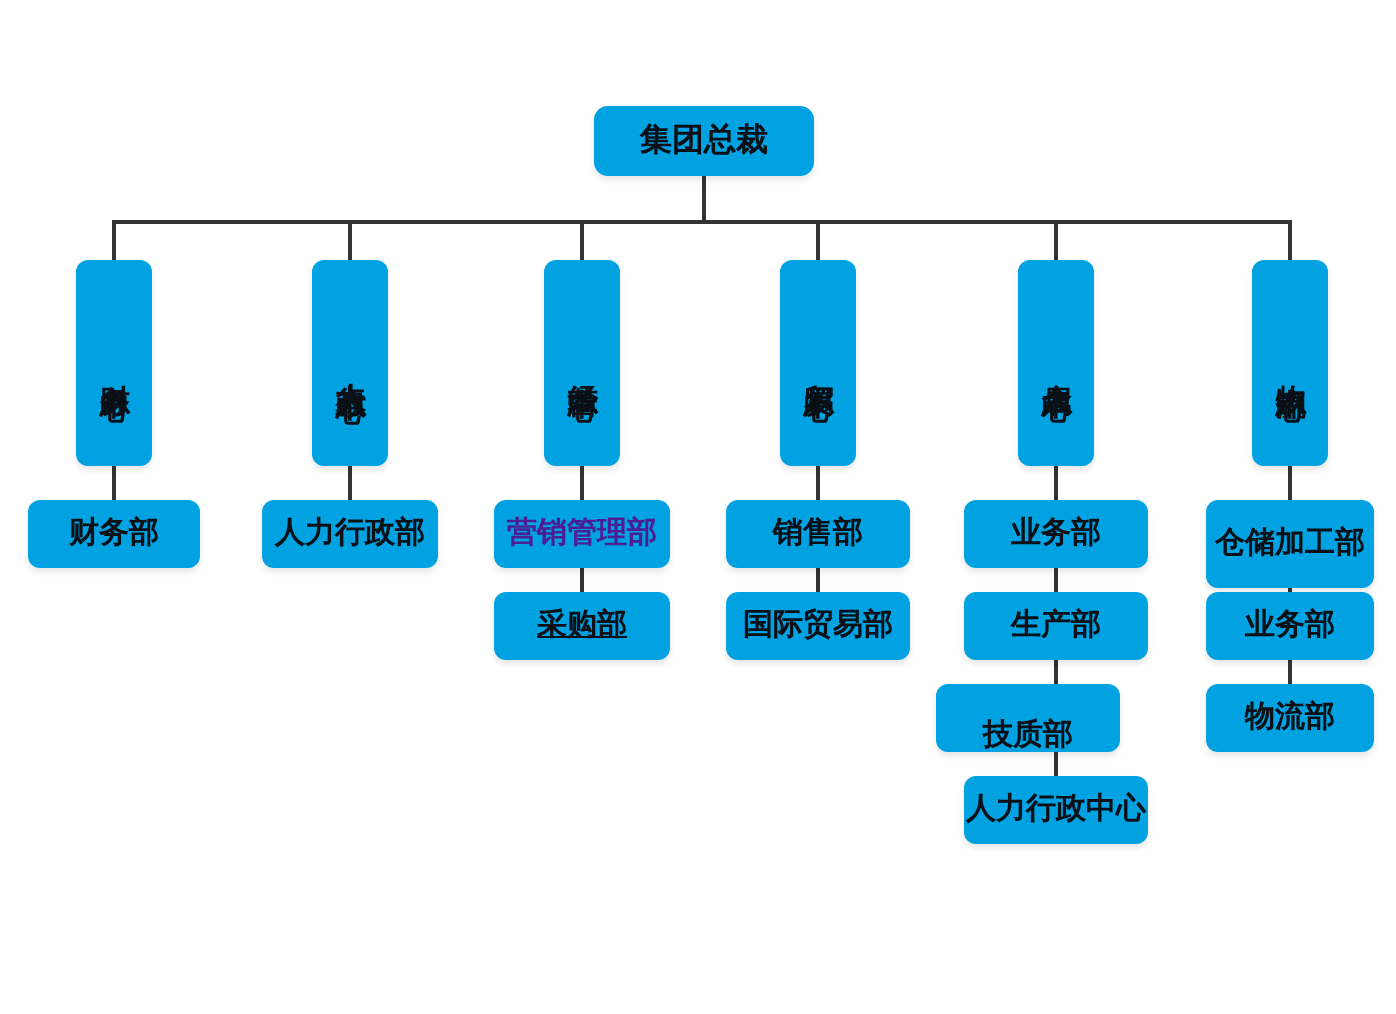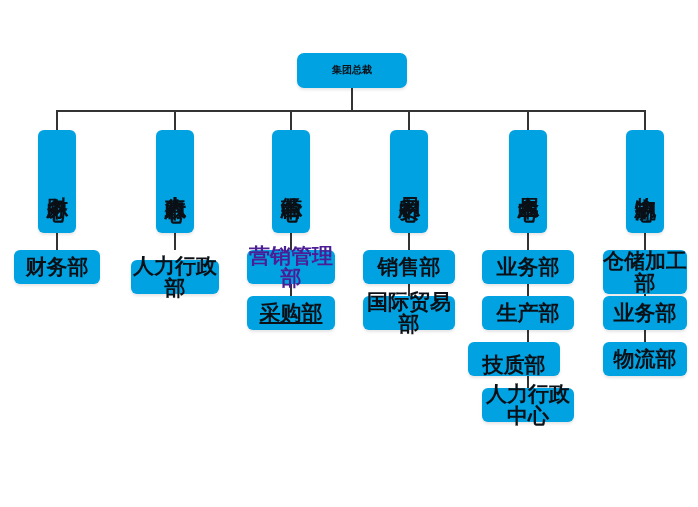--- a/index.html
+++ b/index.html
@@ -18,27 +18,27 @@
   .node {
     position: absolute;
     box-sizing: border-box;
     background: #00a2e2;
     border-radius: 6px;
     display: flex;
     align-items: center;
     justify-content: center;
     color: #0a1016;
     font-weight: 600;
-    font-size: 21px;
+    font-size: 15px;
     line-height: 1.05;
     text-align: center;
     box-shadow: 0 2px 3px rgba(0,0,0,0.10);
   }
   .node.root {
-    font-size: 10px;
+    font-size: 16px;
     border-radius: 7px;
   }
   .node .v-text {
     writing-mode: vertical-rl;
     text-orientation: upright;
     letter-spacing: 1px;
     line-height: 1;
   }
   .line {
     position: absolute;
@@ -75,21 +75,21 @@
     </div>
     <div class="node" style="left: 38px; top: 130px; width: 38px; height: 103px; background: rgb(0, 162, 226); color: rgb(10, 16, 22);">
       <span class="v-text">财务中心</span>
     </div>
     <div class="node" style="left: 14px; top: 250px; width: 86px; height: 34px; background: rgb(0, 162, 226); color: rgb(10, 16, 22);">
       <span>财务部</span>
     </div>
     <div class="node" style="left: 156px; top: 130px; width: 38px; height: 103px; background: rgb(0, 162, 226); color: rgb(10, 16, 22);">
       <span class="v-text">人力行政中心</span>
     </div>
-    <div class="node" style="left: 131px; top: 250px; width: 88px; height: 34px; background: rgb(0, 162, 226); color: rgb(10, 16, 22); margin-top: 10px;">
+    <div class="node" style="left: 131px; top: 250px; width: 88px; height: 34px; background: rgb(0, 162, 226); color: rgb(10, 16, 22);">
       <span>人力行政部</span>
     </div>
     <div class="node" style="left: 272px; top: 130px; width: 38px; height: 103px; background: rgb(0, 162, 226); color: rgb(10, 16, 22);">
       <span class="v-text">经营中心</span>
     </div>
     <div class="node" style="left: 247px; top: 250px; width: 88px; height: 34px; background: rgb(0, 162, 226); color: #4c1d95;">
       <span>营销管理部</span>
     </div>
     <div class="node" style="left: 247px; top: 296px; width: 88px; height: 34px; background: rgb(0, 162, 226); color: rgb(10, 16, 22); text-decoration: underline;">
       <span>采购部</span>

